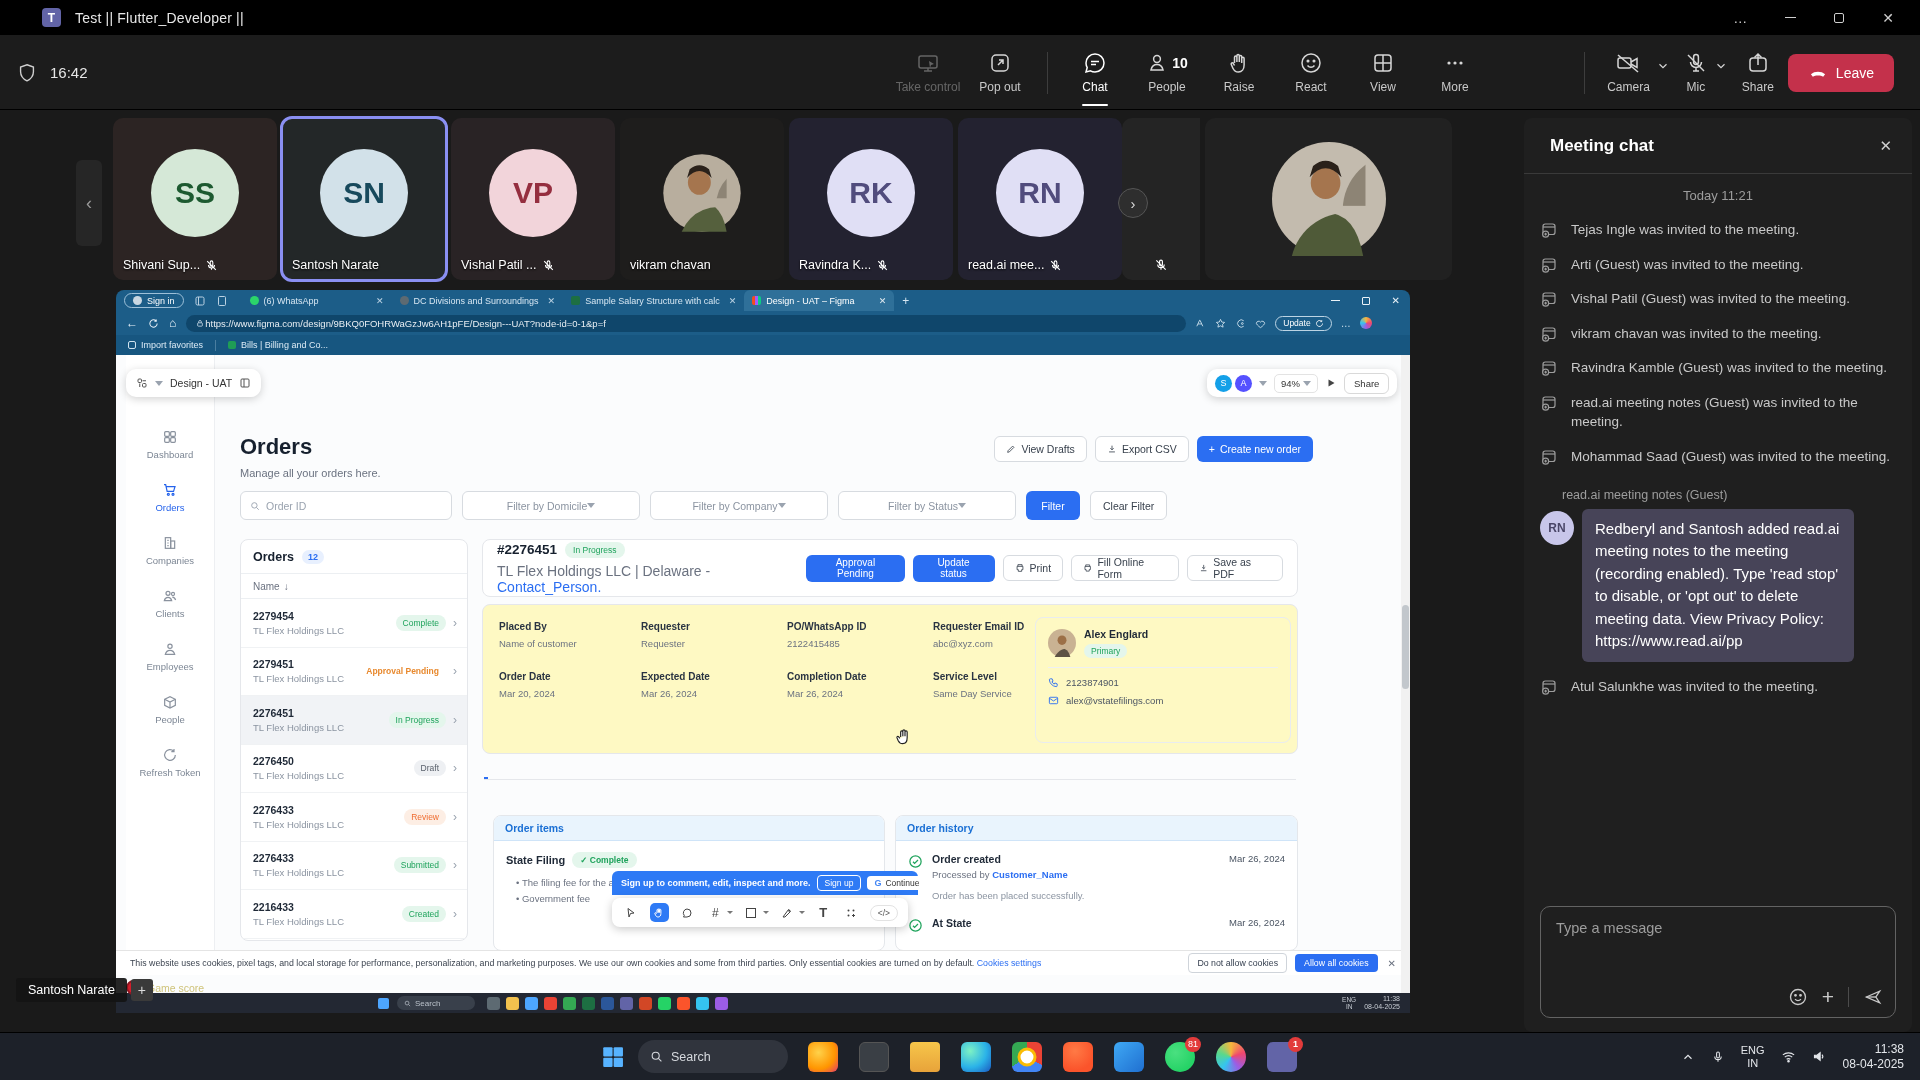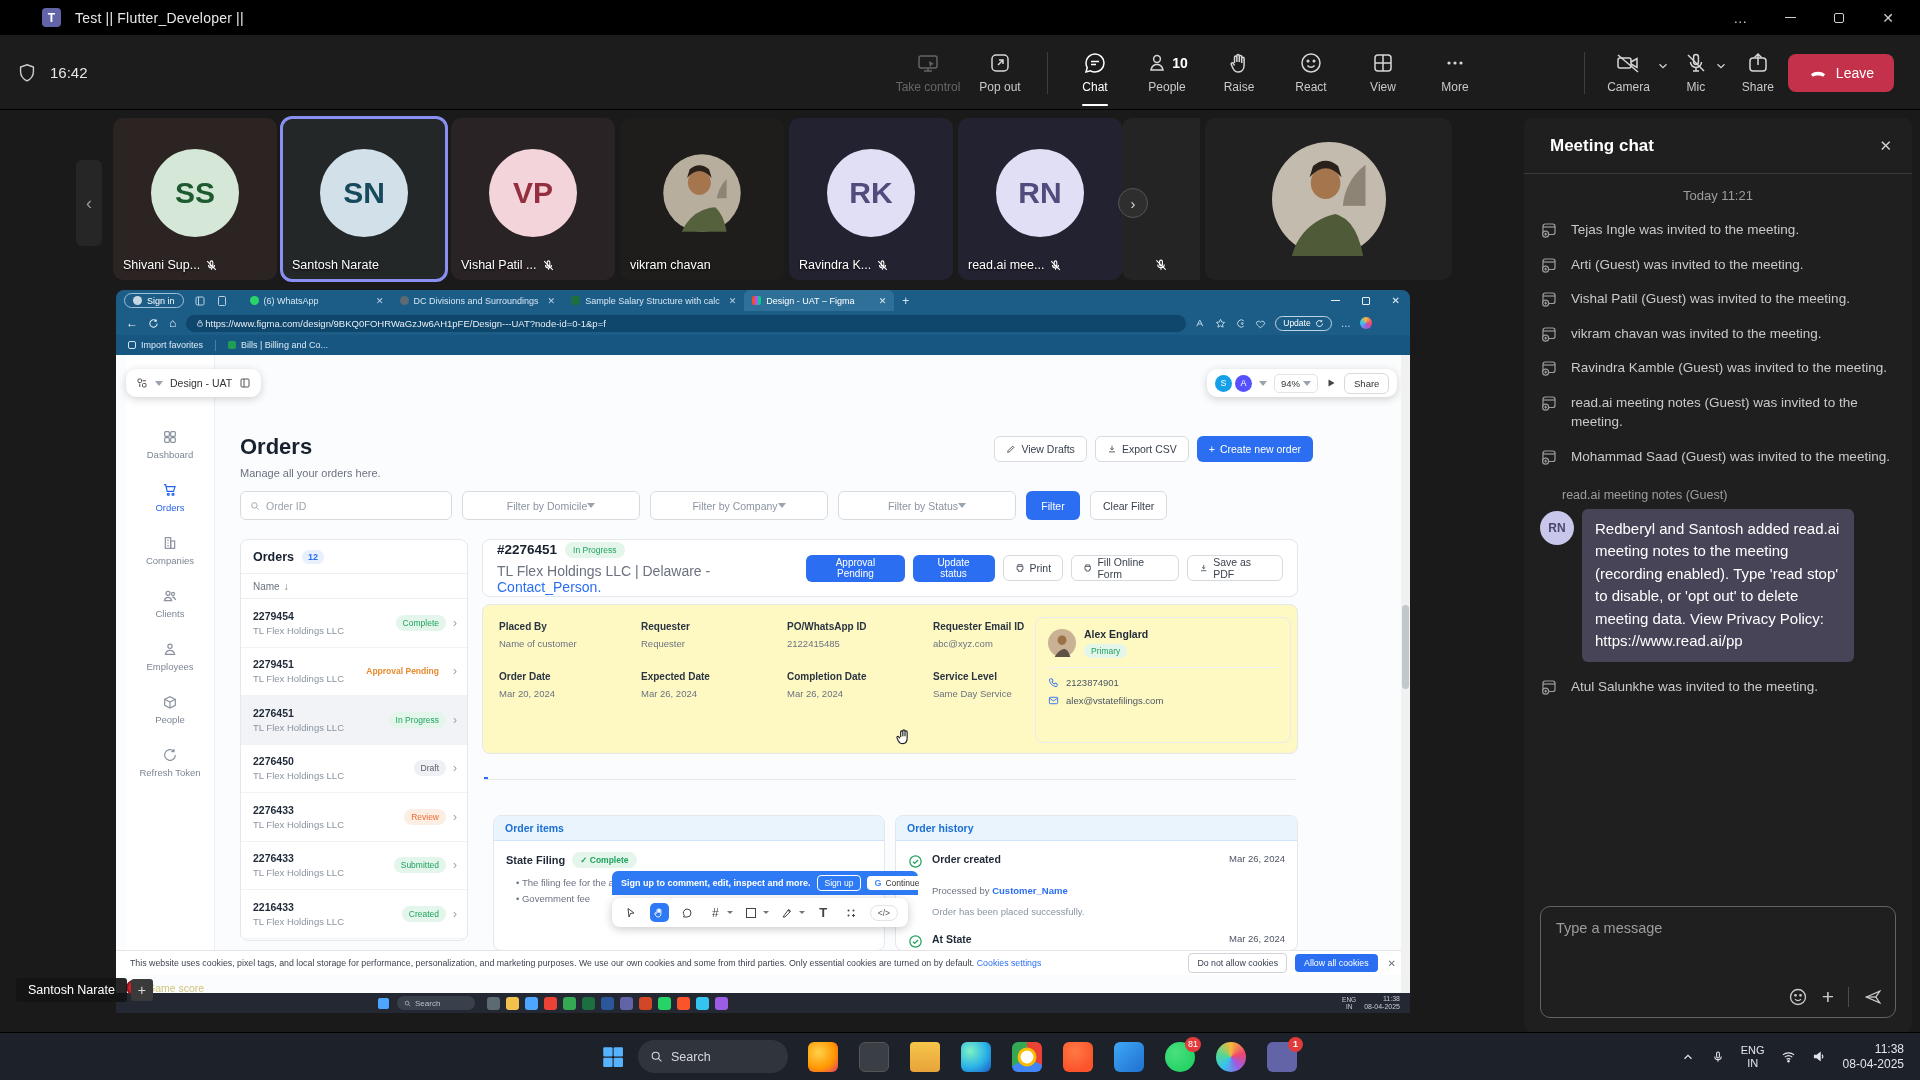--- a/index.html
+++ b/index.html
@@ -153,21 +153,21 @@
 .phead{height:25px;background:#e9f4fd;border-bottom:1px solid #cfe4f8;display:flex;align-items:center;padding:0 11px;font-size:10.5px;font-weight:bold;color:#1a6fd4}
 .p-items{left:11px;width:392px}
 .p-hist{left:413px;width:403px}
 .itemrow{padding:11px 12px 0}
 .iname{font-size:11px;font-weight:bold;color:#1f2937;display:flex;align-items:center;gap:7px}
 .ibullets{margin-top:9px}
 .ibullets div{font-size:9.5px;color:#6b7280;margin-top:5px;padding-left:10px}
 .hevent{display:flex;gap:9px;padding:12px 12px 0}
 .hcheck{flex:none;margin-top:1px}
 .htitle{font-size:10.5px;font-weight:bold;color:#1f2937}
-.hsub{font-size:9.5px;color:#6b7280;margin-top:20px}
+.hsub{font-size:9.5px;color:#6b7280;margin-top:4px}
 .hsub a{color:#2b6ef2;font-weight:bold;text-decoration:none}
 .hnote{font-size:9.5px;color:#8b94a1;margin-top:10px}
 .hdate{margin-left:auto;font-size:9.5px;color:#4b5563;white-space:nowrap}
 
 .figpill-l{position:absolute;left:10px;top:14px;height:28px;background:#fff;border-radius:10px;box-shadow:0 2px 8px rgba(0,0,0,.18);display:flex;align-items:center;gap:7px;padding:0 10px;font-size:10.5px;color:#333;z-index:8}
 .figpill-r{position:absolute;left:1091px;top:14px;height:28px;background:#fff;border-radius:10px;box-shadow:0 2px 8px rgba(0,0,0,.18);display:flex;align-items:center;gap:7px;padding:0 8px;z-index:8}
 .fav-s{width:17px;height:17px;border-radius:50%;background:#14a0e8;color:#fff;font-size:9px;display:flex;align-items:center;justify-content:center}
 .fav-a{width:17px;height:17px;border-radius:50%;background:#5551ff;color:#fff;font-size:9px;display:flex;align-items:center;justify-content:center;margin-left:-4px}
 .zoomlbl{font-size:9.5px;color:#333;display:flex;align-items:center;gap:3px;border:1px solid #e3e3e3;border-radius:5px;padding:3px 6px;cursor:pointer}
 .fsharebtn{border:1px solid #d9d9d9;border-radius:6px;font-size:9.5px;color:#333;padding:4px 9px;cursor:pointer;background:#fff}

